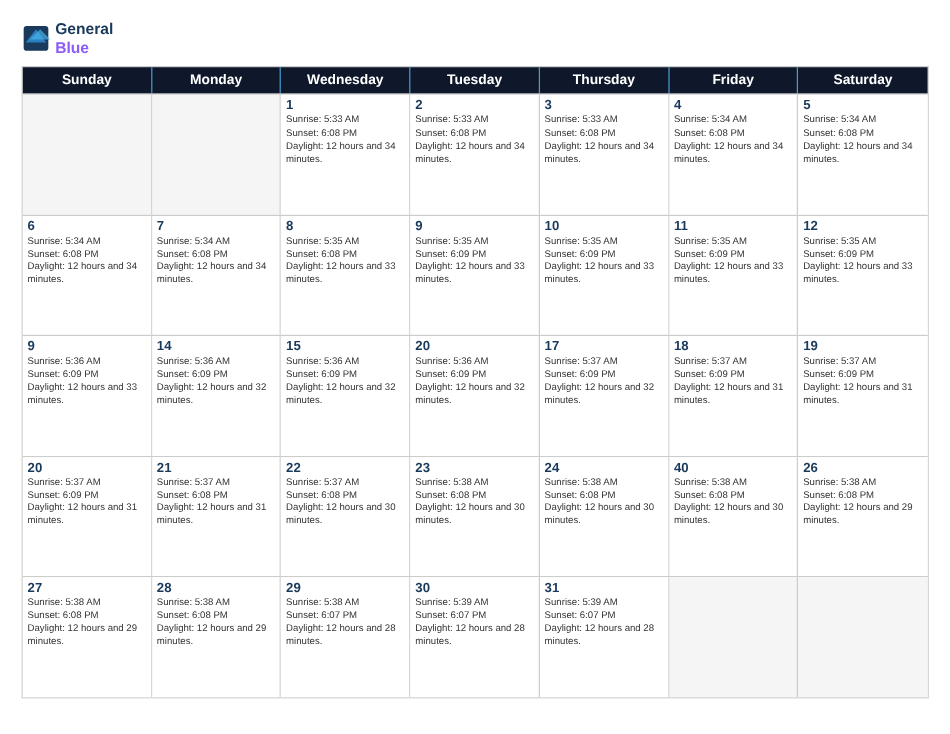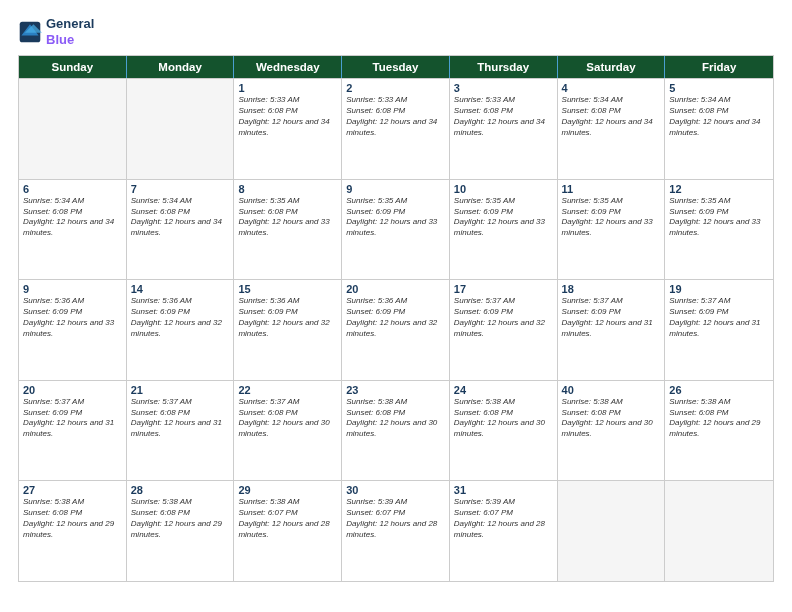--- a/index.html
+++ b/index.html
@@ -56,21 +56,21 @@
     }
     .calendar {
       flex: 1;
       display: flex;
       flex-direction: column;
       border: 1px solid #ccc;
     }
     .cal-header-row {
       display: grid;
       grid-template-columns: repeat(7, 1fr);
-      background: #14532d;
+      background: #0f172a;
     }
     .cal-header-cell {
       color: #fff;
       font-size: 11.5px;
       font-weight: bold;
       text-align: center;
       padding: 5px 2px;
       border-right: 1px solid #4a9fd1;
     }
     .cal-header-cell:last-child { border-right: none; }
@@ -98,21 +98,20 @@
     .day-number {
       font-size: 11px;
       font-weight: bold;
       color: #1a3a5c;
       margin-bottom: 1px;
     }
     .day-info {
       font-size: 8px;
       color: #333;
       line-height: 1.35;
-      font-style: italic;
     }
   </style>
 </head>
 <body>
 
 <div class="page">
   <div class="header">
     <div class="logo">
       <svg class="logo-icon" viewBox="0 0 28 28">
         <rect x="2" y="2" width="24" height="24" rx="3" fill="#1a3a5c"></rect>
@@ -131,22 +130,22 @@
   </div>
 
   <div class="calendar">
     <div class="cal-header-row">
 
     <div class="cal-header-cell">Sunday</div>
         <div class="cal-header-cell">Monday</div>
         <div class="cal-header-cell">Wednesday</div>
         <div class="cal-header-cell">Tuesday</div>
         <div class="cal-header-cell">Thursday</div>
+        <div class="cal-header-cell">Friday</div>
         <div class="cal-header-cell">Saturday</div>
-        <div class="cal-header-cell">Friday</div>
       </div>
     <div class="cal-body">
 
     <div class="cal-week">
           <div class="cal-cell empty"></div>
           <div class="cal-cell empty"></div>
           <div class="cal-cell">
             <div class="day-number">1</div>
             <div class="day-info">Sunrise: 5:33 AM<br>Sunset: 6:08 PM<br>Daylight: 12 hours and 34 minutes.</div>
           </div>

